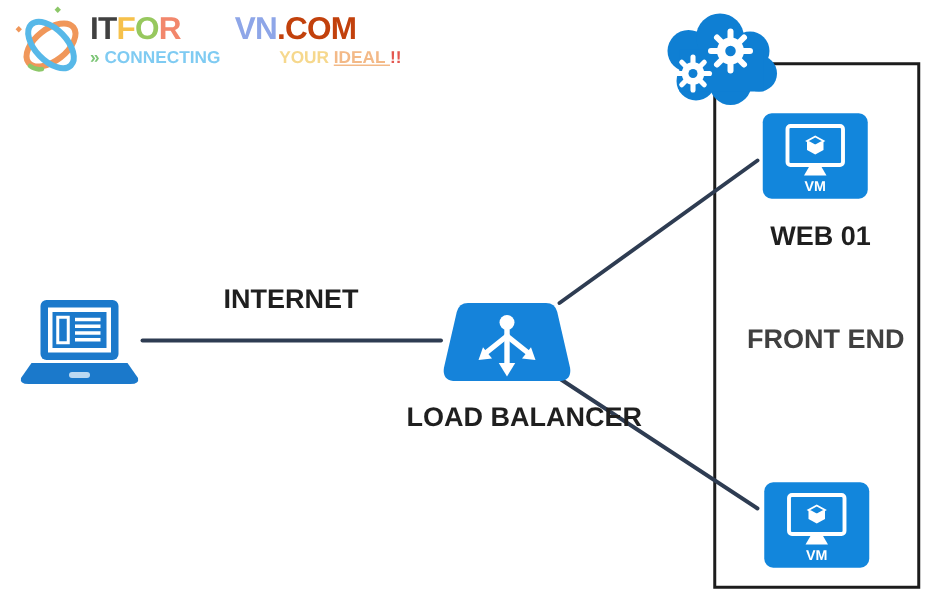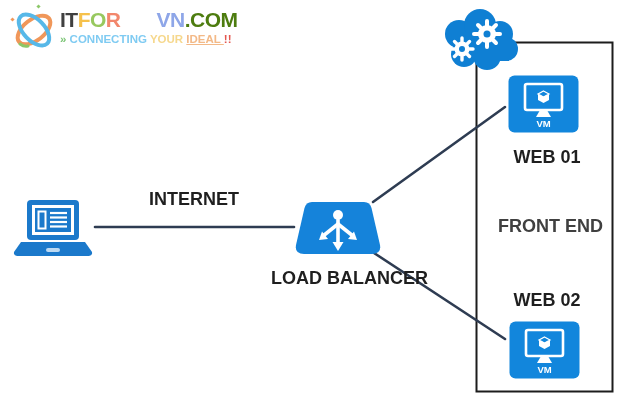--- a/index.html
+++ b/index.html
@@ -42,22 +42,22 @@
         <path d="M10 40 q4 3 8 2" stroke="#8cc768" stroke-width="3"></path>
       </g>
       <g fill="#8cc768">
         <rect x="27" y="1" width="3" height="3" transform="rotate(45 28.5 2.5)"></rect>
       </g>
       <g fill="#f0975a">
         <rect x="1" y="14" width="3" height="3" transform="rotate(45 2.5 15.5)"></rect>
       </g>
     </svg>
     <div class="logo-textcol">
-      <div class="brand-line"><span style="color: #404040;">IT</span><span style="color: rgb(246, 193, 75);">F</span><span style="color: rgb(151, 200, 94);">O</span><span style="color: rgb(242, 135, 108);">R</span><span style="color: rgb(142, 166, 232); padding-left: 36px;">VN</span><span style="color: #4d7c0f;">.COM</span></div>
-      <div class="tagline-line"><span style="color: rgb(124, 197, 118);">» </span><span style="color: rgb(127, 203, 242);">CONNECTING </span><span style="color: rgb(246, 216, 141);">YOUR </span><span style="color: rgb(243, 185, 135); text-decoration: underline;">IDEAL </span><span style="color: rgb(228, 87, 79);">!!</span></div>
+      <div class="brand-line"><span style="color: #404040;">IT</span><span style="color: rgb(246, 193, 75);">F</span><span style="color: rgb(151, 200, 94);">O</span><span style="color: rgb(242, 135, 108);">R</span><span style="color: rgb(142, 166, 232); padding-left: 36px;">VN</span><span style="color: #c2410c;">.COM</span></div>
+      <div class="tagline-line"><span style="color: rgb(124, 197, 118);">» </span><span style="color: rgb(127, 203, 242);">CONNECTING </span><span style="color: rgb(246, 216, 141); margin-left: 36px;">YOUR </span><span style="color: rgb(243, 185, 135); text-decoration: underline;">IDEAL </span><span style="color: rgb(228, 87, 79);">!!</span></div>
     </div>
   </div>
 
   <svg class="abs icon" style="left:13px;top:199px;" width="80" height="58" viewBox="0 0 80 58">
     <rect x="14" y="1" width="52" height="40" rx="4" fill="#1b79cb"></rect>
     <rect x="19" y="6" width="42" height="30" fill="#ffffff"></rect>
     <rect x="22" y="9" width="36" height="24" fill="#1b79cb"></rect>
     <rect x="25.5" y="12.5" width="7" height="17" fill="none" stroke="#ffffff" stroke-width="2"></rect>
     <g stroke="#ffffff" stroke-width="2.2">
       <line x1="37" y1="14" x2="54" y2="14"></line>
@@ -141,15 +141,14 @@
   </svg>
 
   <div class="abs dlabel" style="left:149px;top:189px;width:90px;">INTERNET</div>
 
   <div class="abs dlabel" style="left:271px;top:268px;width:130px;">LOAD BALANCER</div>
 
   <div class="abs dlabel" style="left:508px;top:147px;width:78px;">WEB 01</div>
 
   <div class="abs dlabel red" style="left:498px;top:216px;width:90px;">FRONT END</div>
 
-  <div class="abs dlabel" style="left:508px;top:290px;width:78px;">WEB 02</div>
 
 </div>
 
 </body></html>

